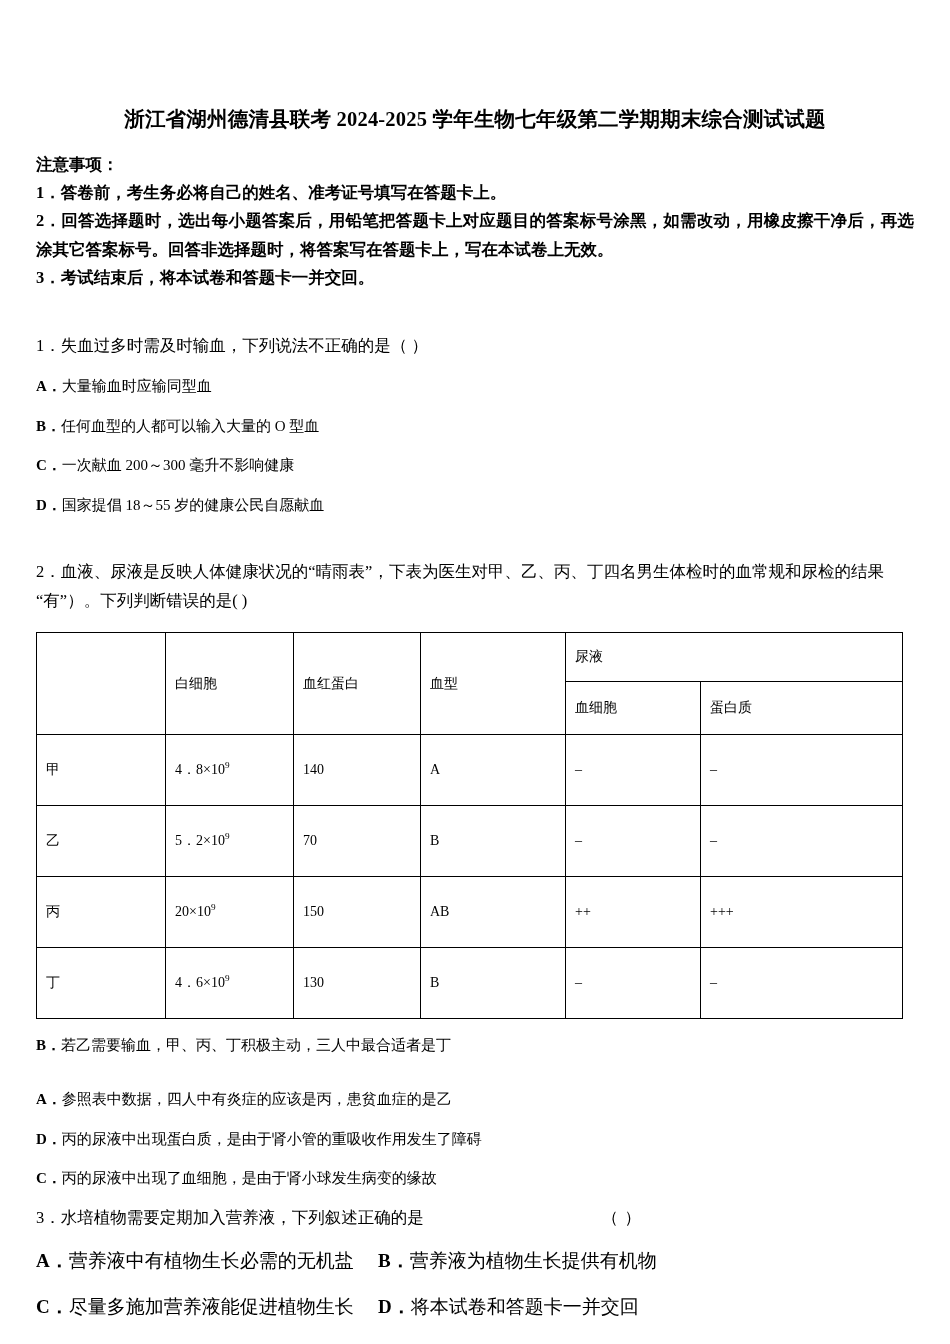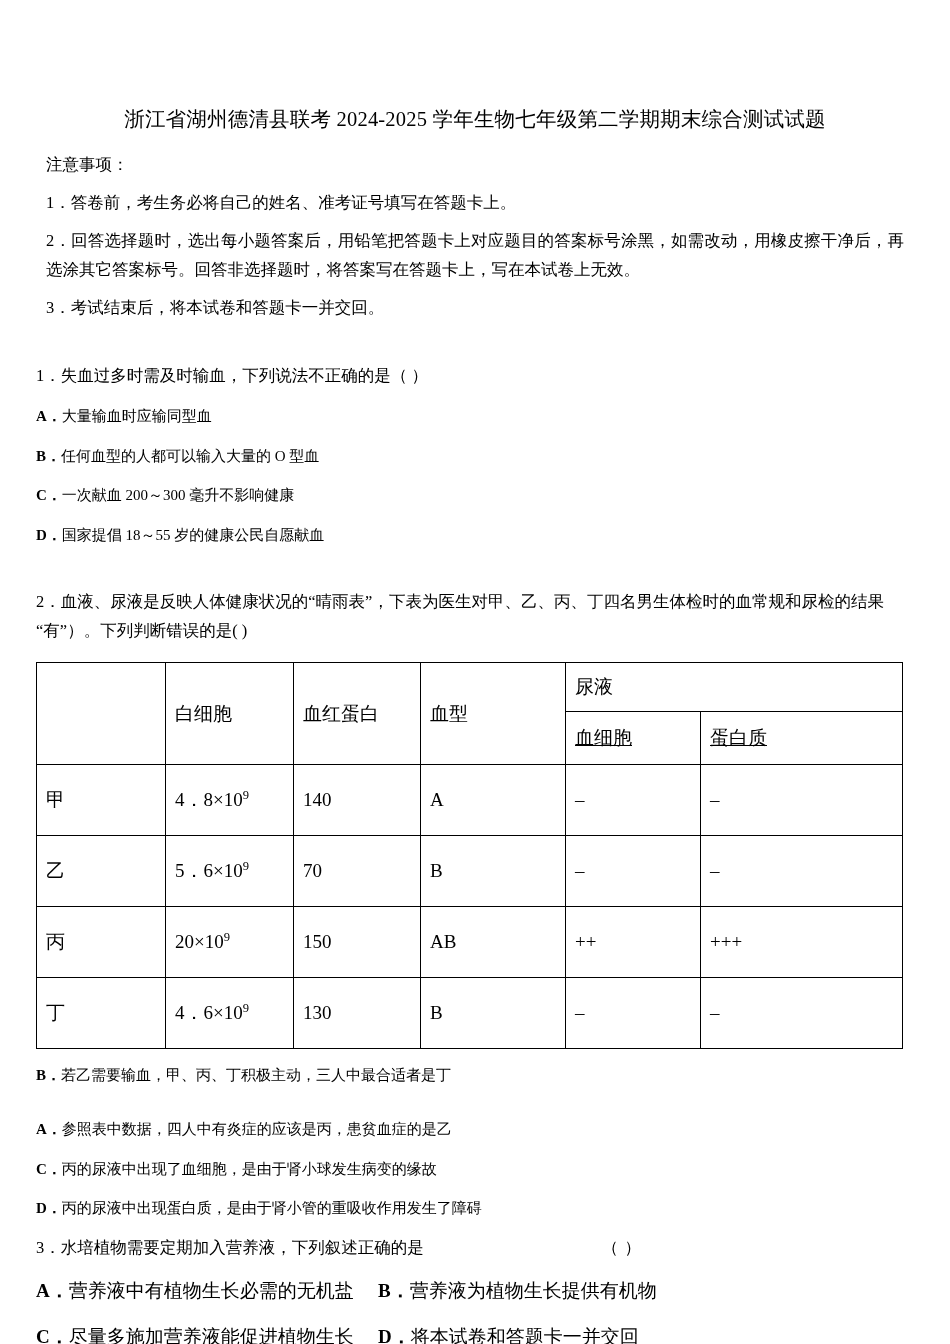--- a/index.html
+++ b/index.html
@@ -18,35 +18,36 @@
   .page {
     width: 950px;
     height: 1344px;
     box-sizing: border-box;
     padding: 0 36px;
     position: relative;
   }
   .doc-title {
     text-align: center;
     font-size: 20.5px;
-    font-weight: normal;
+    font-weight: bold;
     letter-spacing: 0.2px;
     margin: 0;
     padding-top: 106px;
     line-height: 1.3;
     white-space: nowrap;
   }
   .notice-block {
     margin-top: 18px;
     font-size: 16.5px;
     line-height: 1.72;
   }
   .notice-line {
-    margin: 10px;
+    margin: 0;
     text-align: justify;
+    font-weight: bold;
   }
   .q-stem {
     font-size: 16.5px;
     line-height: 1.78;
     margin: 0;
     text-align: justify;
   }
   .q-block {
     margin-top: 38px;
   }
@@ -88,31 +89,31 @@
     table-layout: fixed;
     font-size: 15.5px;
   }
   table.exam-table td,
   table.exam-table th {
     border: 1px solid #000000;
     padding: 7px 9px;
     text-align: left;
     vertical-align: middle;
     font-weight: normal;
-    font-size: 19px;
+    font-size: 14px;
   }
   .col-name  { width: 129px; }
   .col-wbc   { width: 128px; }
   .col-hb    { width: 127px; }
   .col-type  { width: 145px; }
   .col-ucell { width: 135px; }
   .col-uprot { width: 202px; }
   .row-tall td { height: 56px; }
   .row-head-main td { height: 34px; vertical-align: top; }
-  .row-head-sub td { height: 38px; text-decoration: underline; }
+  .row-head-sub td { height: 38px; }
   .urine-group { vertical-align: top; }
   .q-after-table { margin-top: 14px; }
 </style>
 </head>
 <body>
 
 <div class="page">
 
   <h1 class="doc-title">浙江省湖州德清县联考 2024-2025 学年生物七年级第二学期期末综合测试试题</h1>
 
@@ -160,21 +161,21 @@
         <tr class="row-tall">
           <td>甲</td>
           <td><span>4．8×10</span><sup>9</sup></td>
           <td>140</td>
           <td>A</td>
           <td>–</td>
           <td>–</td>
         </tr>
         <tr class="row-tall">
           <td>乙</td>
-          <td><span>5．6×10</span><sup>9</sup></td>
+          <td><span>5．2×10</span><sup>9</sup></td>
           <td>70</td>
           <td>B</td>
           <td>–</td>
           <td>–</td>
         </tr>
         <tr class="row-tall">
           <td>丙</td>
           <td><span>20×10</span><sup>9</sup></td>
           <td>150</td>
           <td>AB</td>
@@ -187,22 +188,22 @@
           <td>130</td>
           <td>B</td>
           <td>–</td>
           <td>–</td>
         </tr>
       </tbody>
     </table>
 
     <p class="opt"><span class="opt-letter">B．</span><span>若乙需要输血，甲、丙、丁积极主动，三人中最合适者是丁</span></p>
     <p class="opt q-after-table"><span class="opt-letter">A．</span><span>参照表中数据，四人中有炎症的应该是丙，患贫血症的是乙</span></p>
+    <p class="opt"><span class="opt-letter">D．</span><span>丙的尿液中出现蛋白质，是由于肾小管的重吸收作用发生了障碍</span></p>
     <p class="opt"><span class="opt-letter">C．</span><span>丙的尿液中出现了血细胞，是由于肾小球发生病变的缘故</span></p>
-    <p class="opt"><span class="opt-letter">D．</span><span>丙的尿液中出现蛋白质，是由于肾小管的重吸收作用发生了障碍</span></p>
   </div>
 
   <div style="padding-top:11px;">
     <p class="q-stem stem-with-blank">
         <span>3．水培植物需要定期加入营养液，下列叙述正确的是</span>
         <span class="blank-paren">（  ）</span>
       </p>
     <div class="two-col-opts">
       <div class="col-a"><span class="opt-letter">A．</span><span>营养液中有植物生长必需的无机盐</span></div>
       <div class="col-b"><span class="opt-letter">B．</span><span>营养液为植物生长提供有机物</span></div>

